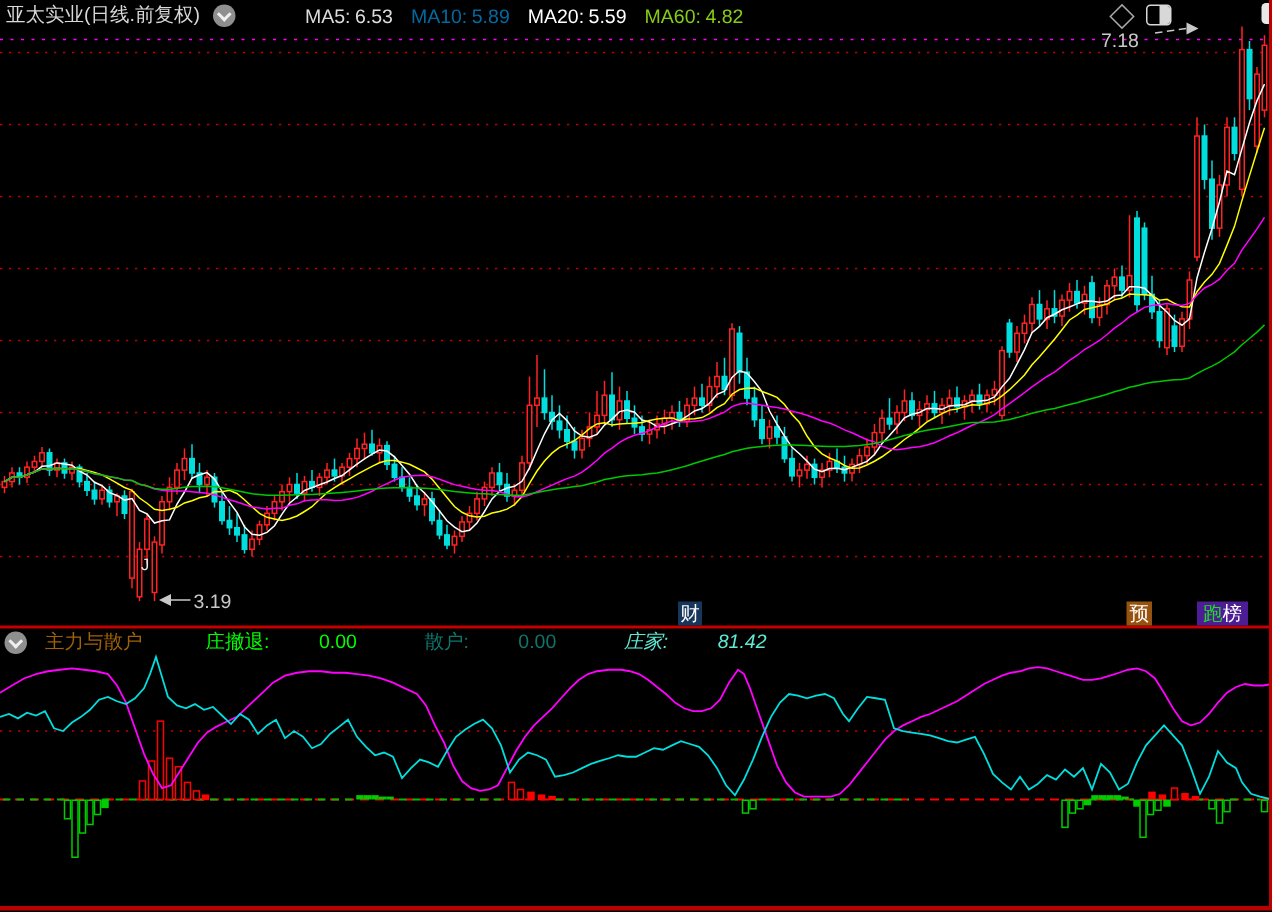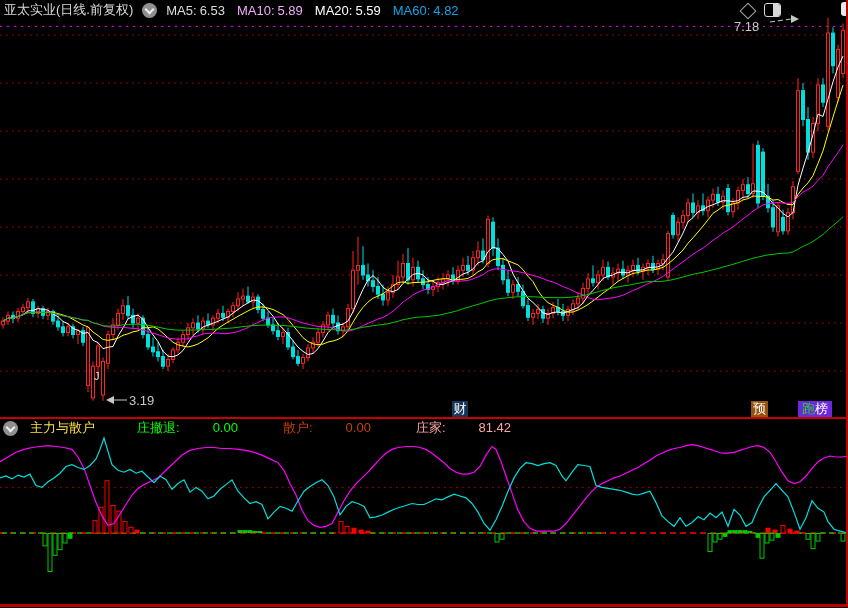--- a/index.html
+++ b/index.html
@@ -16,21 +16,21 @@
   .panes{width:15px;height:12px;border:1px solid #d8d8d8;border-radius:3px;position:relative;}
   .panes:after{content:"";position:absolute;right:0;top:0;width:7px;height:12px;background:#d8d8d8;border-radius:0 2px 2px 0;}
   .partial{position:absolute;top:2px;left:841px;width:7px;height:14px;background:#e8e8e8;border-radius:3px 0 0 3px;z-index:6;}
   svg{position:absolute;left:0;display:block;}
   #mainChart{top:0;}
   #indChart{top:436px;}
   .sep{position:absolute;left:0;top:417px;width:848px;height:2px;background:#c40000;z-index:4;}
   .botline{position:absolute;left:0;top:604px;width:848px;height:3px;background:#bb0000;z-index:7;}
   .rborder{position:absolute;top:0;left:846px;width:2px;height:605px;background:#bb0000;z-index:7;}
   .subhdr{position:absolute;top:420px;left:3px;height:16px;display:flex;align-items:center;gap:12px;white-space:nowrap;z-index:5;}
-  .subhdr .t{color:#fde047;text-align:center;}
+  .subhdr .t{color:#a16207;text-align:center;}
   .fld span{margin-right:3px;margin-left:30px;}
   .btn{position:absolute;top:401px;height:16px;line-height:16px;text-align:center;color:#fff;z-index:6;font-size:13px;}
   #btnCai{left:452px;width:16px;background:#16365c;}
   #btnYu{left:751px;width:17px;background:#96520f;}
   #btnPao{left:798px;width:34px;background:#8a4a12;}
 </style>
 </head>
 <body>
 
 <div id="app">
@@ -400,35 +400,35 @@
         <polygon points="106,400 114,396 114,404" fill="#c8c8c8"></polygon>
         <line x1="114" y1="400" x2="127" y2="400" stroke="#c8c8c8" stroke-width="1"></line>
         <text x="129" y="405" fill="#c8c8c8" font-size="13" font-family="Liberation Sans, DejaVu Sans, sans-serif">3.19</text>
         <text x="94" y="380" fill="#e8e8e8" font-size="11" font-family="Liberation Sans, DejaVu Sans, sans-serif">J</text>
       </g>
     </svg>
 
   <div class="hdr">
     <span class="title">亚太实业(日线.前复权)</span>
     <span class="circ"></span>
-    <span class="ma" style="color: rgb(220, 220, 220);"><span>MA5:</span><span>6.53</span></span>
-    <span class="ma" style="color: #f0abfc; text-align: right;"><span>MA10:</span><span>5.89</span></span>
+    <span class="ma" style="color: rgb(220, 220, 220); margin-left: 37px;"><span>MA5:</span><span>6.53</span></span>
+    <span class="ma" style="color: #0369a1; text-align: right;"><span>MA10:</span><span>5.89</span></span>
     <span class="ma" style="color: #ffffff;"><span>MA20:</span><span>5.59</span></span>
-    <span class="ma" style="color: #0ea5e9;"><span>MA60:</span><span>4.82</span></span>
+    <span class="ma" style="color: #84cc16;"><span>MA60:</span><span>4.82</span></span>
   </div>
 
   <div class="topicons">
     <span class="diamond"></span>
     <span class="panes"></span>
   </div>
   <span class="partial"></span>
 
   <div class="btn" id="btnCai" style="background: rgb(22, 54, 92);">财</div>
   <div class="btn" id="btnYu" style="background: rgb(150, 82, 15);">预</div>
-  <div class="btn" id="btnPao" style="background: #6d28d9;">
+  <div class="btn" id="btnPao" style="background: #4c1d95;">
     <span style="color: rgb(34, 221, 34);">跑</span><span style="color: rgb(255, 255, 255);">榜</span>
   </div>
 
   <div class="sep"></div>
 
   <svg id="indChart" width="848" height="167" viewBox="0 0 848 167">
       <line x1="0" y1="51.400000000000006" x2="845" y2="51.400000000000006" stroke="#c00000" stroke-width="1" stroke-dasharray="1.5 4.5"></line>
       <line x1="0" y1="97" x2="846" y2="97" stroke="#ff0000" stroke-width="1.4" stroke-dasharray="6 4"></line>
       <g>
         <line x1="2" y1="97" x2="44" y2="97" stroke="#00bb00" stroke-width="1.4" stroke-dasharray="5 4"></line>
@@ -494,19 +494,19 @@
       <g>
         <polyline points="0,25.8 8,21.0 16,16.3 24,13.4 32,11.5 40,10.5 48,9.6 56,10.5 64,11.5 72,13.4 78,21.0 84,32.4 90,49.5 96,66.6 102,79.9 108,89.4 114,87.5 120,78.0 126,68.5 132,59.0 138,52.4 144,48.6 150,45.7 158,41.9 166,34.3 174,26.7 182,19.1 190,14.4 198,12.5 206,11.5 214,11.5 222,12.5 230,12.5 238,13.4 246,14.4 254,16.3 262,19.1 270,22.9 278,26.7 284,34.3 290,47.6 296,59.0 302,74.2 308,84.7 314,89.4 320,91.3 326,90.3 332,87.5 338,76.1 344,64.7 350,55.2 356,47.6 362,41.9 368,36.2 374,29.5 380,22.9 386,17.2 392,13.4 398,11.5 406,10.5 414,10.5 420,11.5 426,13.4 432,17.2 438,22.0 444,26.7 450,32.4 456,36.2 462,38.1 468,38.1 474,36.2 480,30.5 486,19.1 492,10.5 496,13.4 500,22.9 506,40.0 512,57.1 518,74.2 524,85.6 530,92.3 536,95.1 542,95.1 548,95.1 554,95.1 560,93.2 566,87.5 572,79.9 578,72.3 584,64.7 590,57.1 596,51.4 602,47.6 608,44.8 614,41.9 620,40.0 626,37.2 632,34.3 638,31.5 644,27.7 650,23.9 656,20.0 662,17.2 668,14.4 674,12.5 680,11.5 686,9.6 692,8.7 698,9.6 704,11.5 710,13.4 716,15.3 722,17.2 728,17.2 734,16.3 740,14.4 746,12.5 752,10.5 758,9.6 764,11.5 770,16.3 776,25.8 782,36.2 788,44.8 794,47.6 800,45.7 806,40.0 812,32.4 818,25.8 824,22.0 830,20.0 836,21.0 842,21.0 848,20.0" fill="none" stroke="#ff00ff" stroke-width="1.2"></polyline>
         <polyline points="0,41.9 6,40.0 12,42.9 18,39.1 24,41.0 30,38.1 36,49.5 42,51.4 48,45.7 54,41.9 60,37.2 66,30.5 72,28.6 78,31.5 84,33.4 90,29.5 96,22.9 100,13.4 104,2.0 108,15.3 112,28.6 118,34.3 124,36.2 130,33.4 136,37.2 142,35.3 148,41.0 154,46.7 160,40.0 166,43.8 172,53.3 178,47.6 184,43.8 190,56.1 196,51.4 202,55.2 208,62.8 214,60.0 220,53.3 226,48.6 232,43.8 238,55.2 244,61.9 250,67.5 256,65.7 262,68.5 268,82.8 274,76.1 280,70.4 286,72.3 292,75.2 298,64.7 304,55.2 310,50.5 316,46.7 322,43.8 328,49.5 334,60.9 340,79.0 346,70.4 352,65.7 358,67.5 364,70.4 370,81.8 376,80.8 382,79.0 388,76.1 394,73.3 400,71.3 406,69.5 412,67.5 418,68.5 424,68.5 430,65.7 436,62.8 442,63.8 448,60.9 454,58.1 460,60.0 466,61.9 472,67.5 478,76.1 484,87.5 490,94.2 496,83.7 502,70.4 508,55.2 514,41.9 520,32.4 526,26.7 532,27.7 538,29.5 544,27.7 550,26.7 556,29.5 562,40.0 566,44.8 572,36.2 578,28.6 584,29.5 590,30.5 596,49.5 602,51.4 608,52.4 614,53.3 620,54.3 626,56.1 632,58.1 638,59.0 644,57.1 650,55.2 656,66.6 662,79.9 668,85.6 674,90.3 680,81.8 686,90.3 692,86.5 698,80.8 704,83.7 710,77.0 716,81.8 722,76.1 728,90.3 734,73.3 740,79.0 746,90.3 752,86.5 758,72.3 764,60.9 770,54.3 776,47.6 782,54.3 788,60.9 794,76.1 800,93.2 806,81.8 812,64.7 818,72.3 824,76.1 828,85.6 834,93.2 840,95.1 848,97.0" fill="none" stroke="#00dede" stroke-width="1.2"></polyline>
       </g>
     </svg>
 
   <div class="subhdr">
     <span class="circ"></span>
     <span class="t">主力与散户</span>
     <span class="fld" style="color: rgb(0, 255, 0);"><span>庄撤退:</span><span>0.00</span></span>
-    <span class="fld" style="color: #c2410c;"><span>散户:</span><span>0.00</span></span>
-    <span class="fld" style="color: #fca5a5;"><span>庄家:</span><span>81.42</span></span>
+    <span class="fld" style="color: #0f766e;"><span>散户:</span><span>0.00</span></span>
+    <span class="fld" style="color: #5eead4; font-style: italic;"><span>庄家:</span><span>81.42</span></span>
   </div>
 
   <div class="rborder"></div>
   <div class="botline"></div>
 </div>
 
 </body></html>

